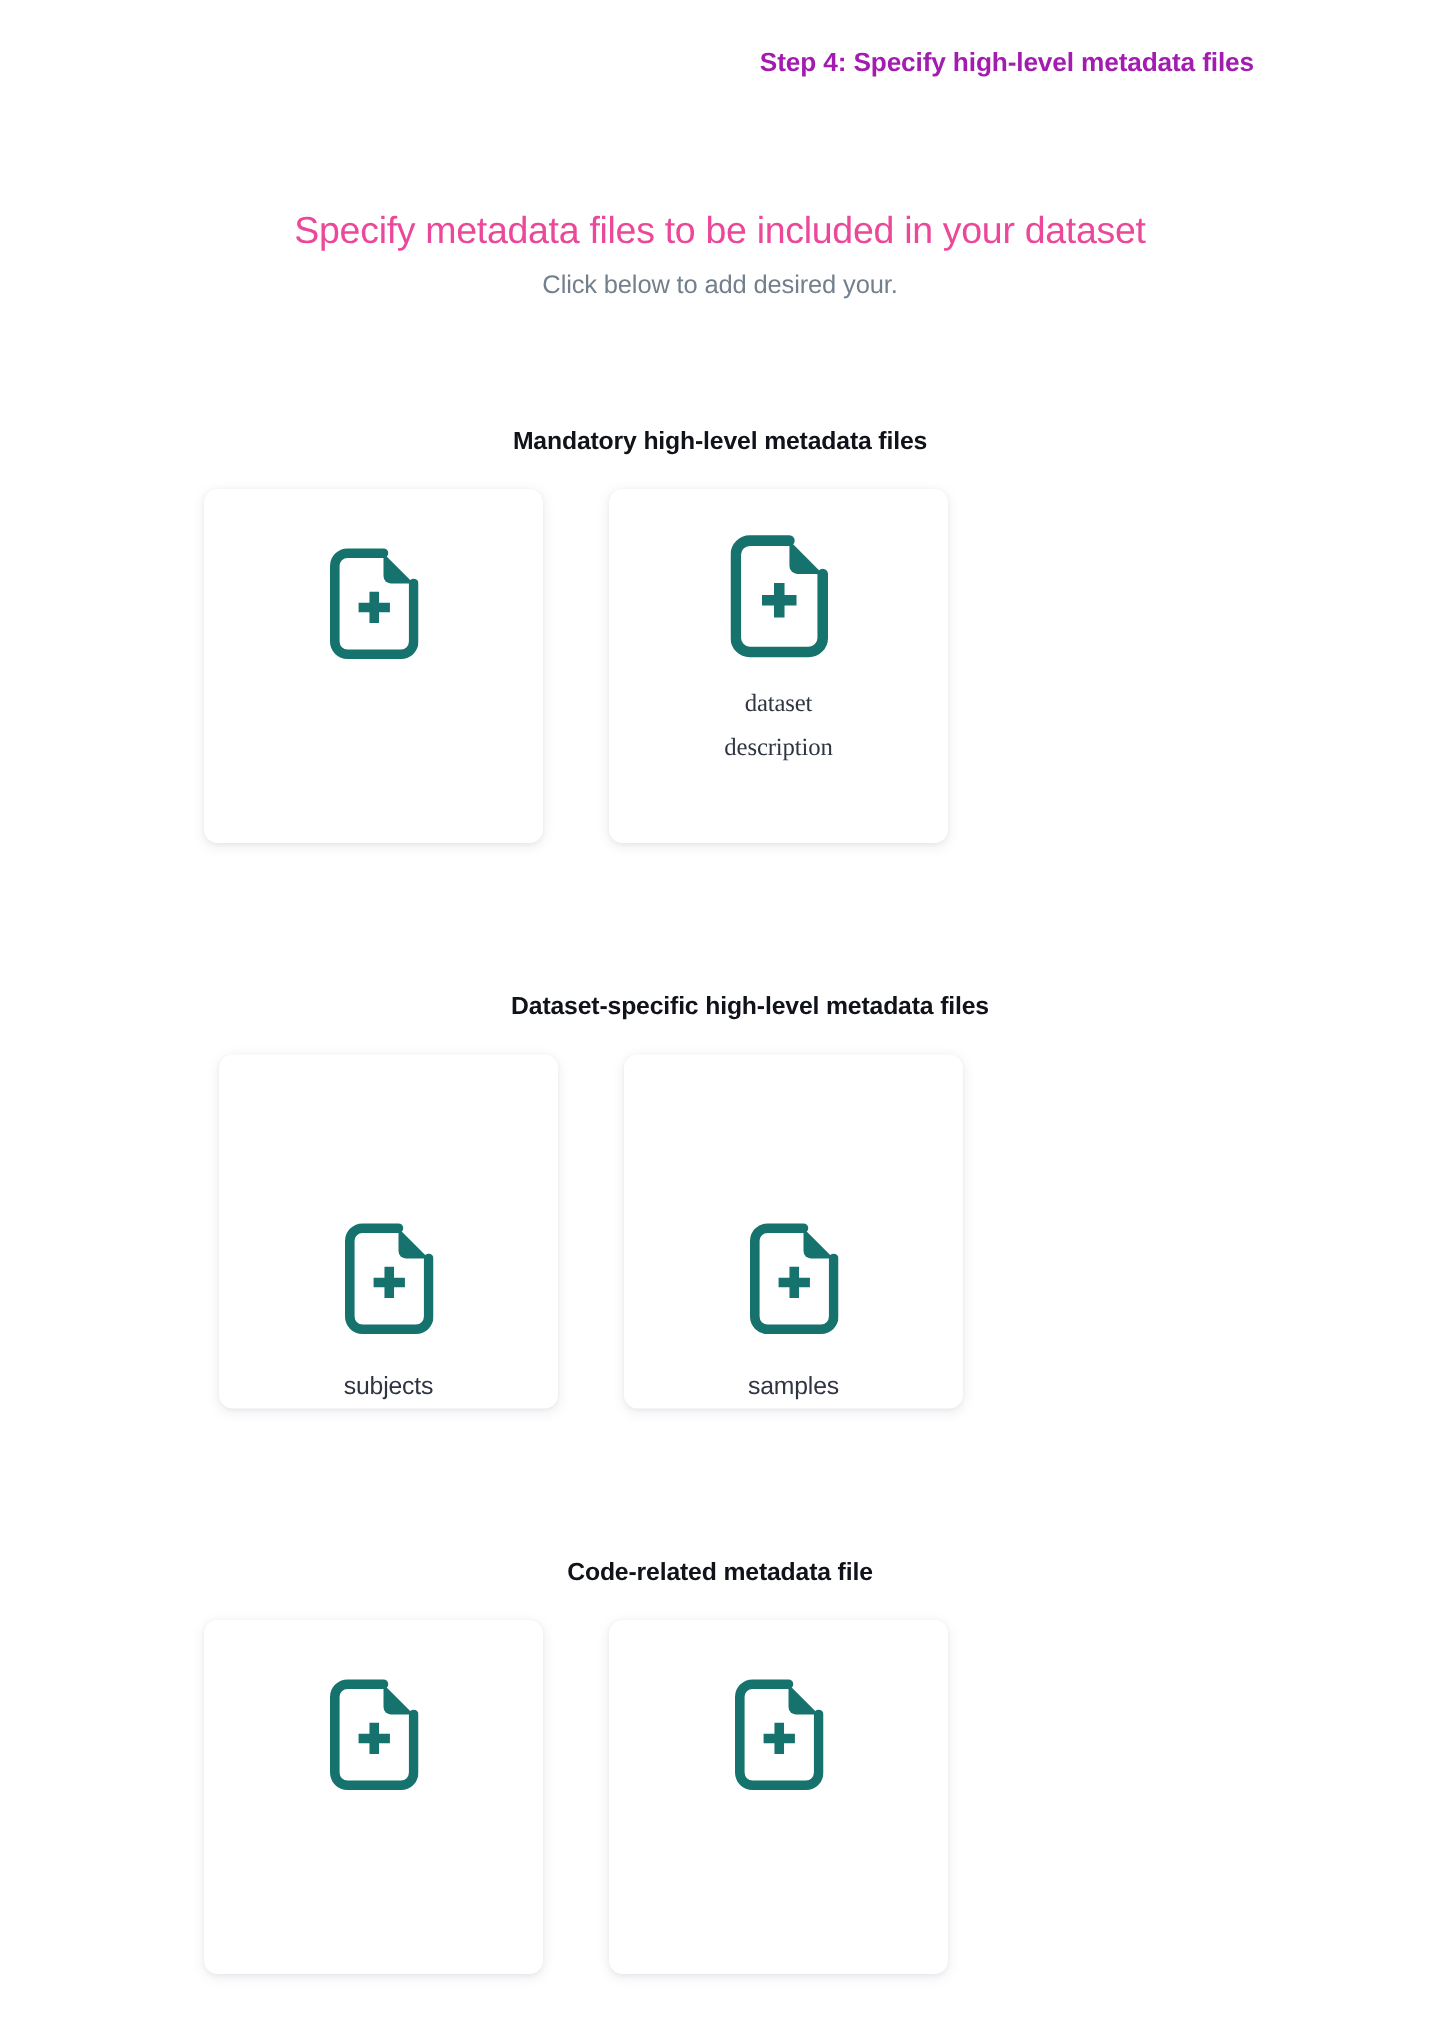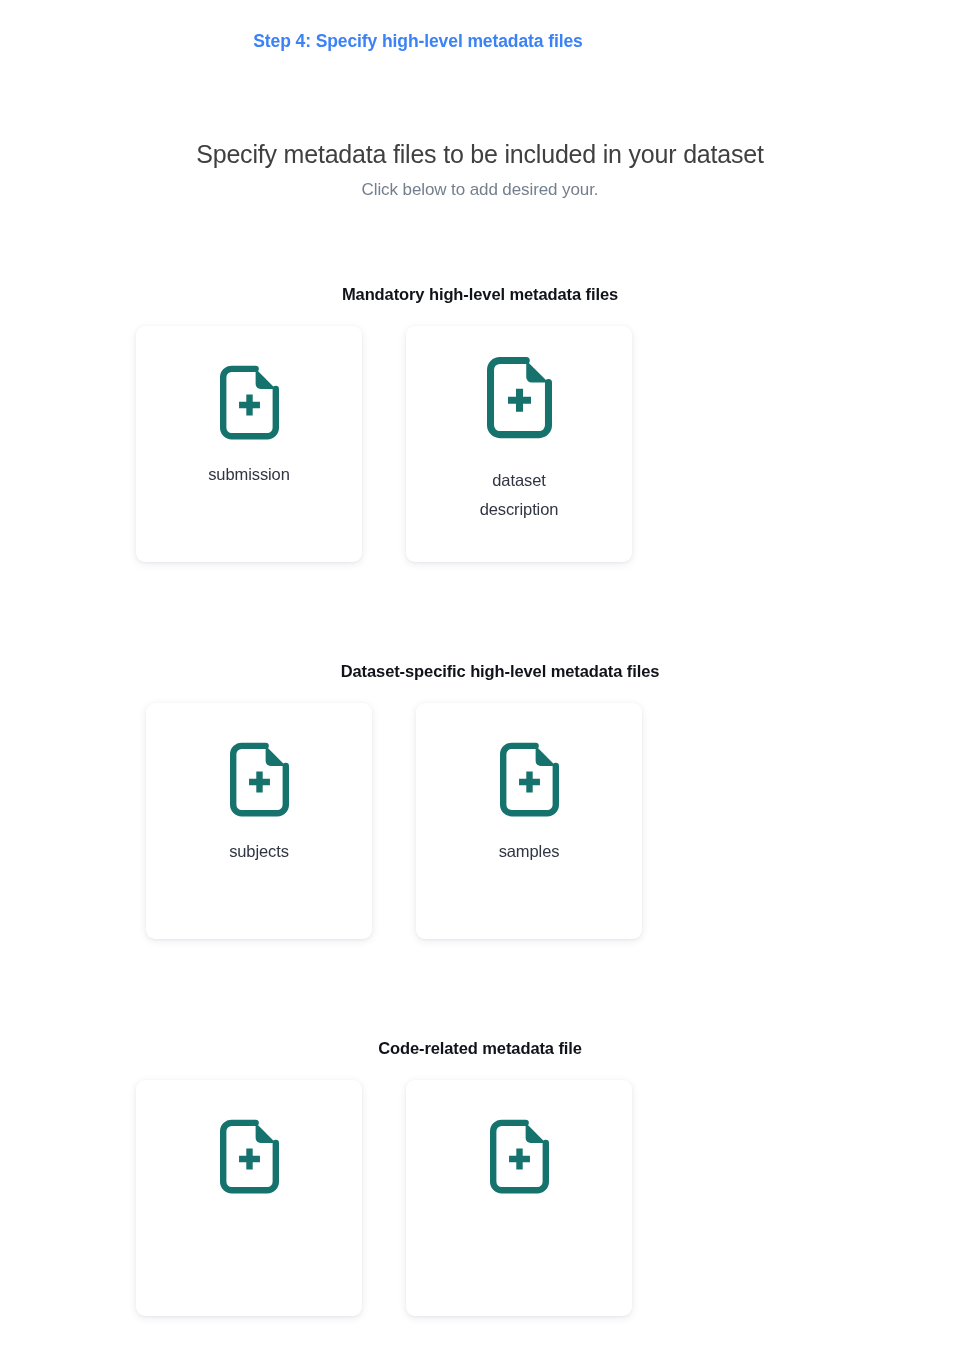--- a/index.html
+++ b/index.html
@@ -18,39 +18,39 @@
     height: 1349px;
     overflow: hidden;
   }
 
   
   .step-title {
     position: absolute;
     top: 31px;
     left: 0;
     width: 836px;
-    text-align: center;
+    text-align: right;
     font-size: 17.5px;
     font-weight: 700;
-    color: #3b82f6;
+    color: #a21caf;
     letter-spacing: -0.1px;
   }
 
   
   .intro {
     position: absolute;
     top: 137px;
     left: 0;
     width: 960px;
     text-align: center;
   }
   .intro-heading {
     font-size: 25px;
     font-weight: 400;
-    color: #404040;
+    color: #ec4899;
     letter-spacing: -0.2px;
     line-height: 34px;
   }
   .intro-sub {
     margin-top: 7px;
     font-size: 17px;
     font-weight: 400;
     color: #737f8c;
     letter-spacing: -0.1px;
     line-height: 24px;
@@ -92,42 +92,42 @@
                 0 1px 3px rgba(24, 39, 75, 0.05);
     display: flex;
     flex-direction: column;
     align-items: center;
     cursor: pointer;
     user-select: none;
   }
 
   .file-card.h-short { height: 236px; padding-top: 39px; }
   .file-card.h-tall  { height: 236px; padding-top: 30px; }
-  .file-card.h-row2  { height: 236px; padding-top: 39px; }
+  .file-card.h-row2  { height: 236px; padding-top: 39px; justify-content: flex-end; }
   .file-card.h-row3  { height: 236px; padding-top: 39px; }
 
   .card-icon {
     display: block;
     color: #16726c;
   }
   .card-icon.sz-sm { width: 59px; height: 75px; }
   .card-icon.sz-md { width: 65px; height: 83px; }
 
   .card-label {
     margin-top: 20px;
     width: 100%;
     text-align: center;
     font-size: 16.5px;
     font-weight: 400;
     color: #2f3542;
     line-height: 29px;
     letter-spacing: -0.1px;
     white-space: pre-line;
   }
-  .file-card.h-tall .card-label { margin-top: 27px; }
+  .file-card.h-tall .card-label { margin-top: 15px; font-family: Liberation Serif, serif; }
 </style>
 </head>
 <body>
 
 <div class="page">
 
   <div class="step-title">Step 4: Specify high-level metadata files</div>
 
   <div class="intro">
     <div class="intro-heading">Specify metadata files to be included in your dataset</div>
@@ -139,21 +139,20 @@
     <div class="card-row">
 
       <div class="file-card h-short">
         <span class="card-icon sz-sm">
           <svg viewBox="0 0 48 60" width="100%" height="100%" fill="none" xmlns="http://www.w3.org/2000/svg">
             <path d="M29 2.6 H9.5 A6.9 6.9 0 0 0 2.6 9.5 V50.5 A6.9 6.9 0 0 0 9.5 57.4 H38.5 A6.9 6.9 0 0 0 45.4 50.5 V19" stroke="currentColor" stroke-width="5.2" stroke-linecap="round" stroke-linejoin="round"></path>
             <path d="M29 2.6 L45.4 19 H33 A4 4 0 0 1 29 15 Z" fill="currentColor"></path>
             <path d="M24 23.5 V40.5 M15.5 32 H32.5" stroke="currentColor" stroke-width="5.2" stroke-linecap="butt"></path>
           </svg>
         </span>
-        <span class="card-label">submission</span>
       </div>
 
       <div class="file-card h-tall">
         <span class="card-icon sz-md">
           <svg viewBox="0 0 48 60" width="100%" height="100%" fill="none" xmlns="http://www.w3.org/2000/svg">
             <path d="M29 2.6 H9.5 A6.9 6.9 0 0 0 2.6 9.5 V50.5 A6.9 6.9 0 0 0 9.5 57.4 H38.5 A6.9 6.9 0 0 0 45.4 50.5 V19" stroke="currentColor" stroke-width="5.2" stroke-linecap="round" stroke-linejoin="round"></path>
             <path d="M29 2.6 L45.4 19 H33 A4 4 0 0 1 29 15 Z" fill="currentColor"></path>
             <path d="M24 23.5 V40.5 M15.5 32 H32.5" stroke="currentColor" stroke-width="5.2" stroke-linecap="butt"></path>
           </svg>
         </span>

